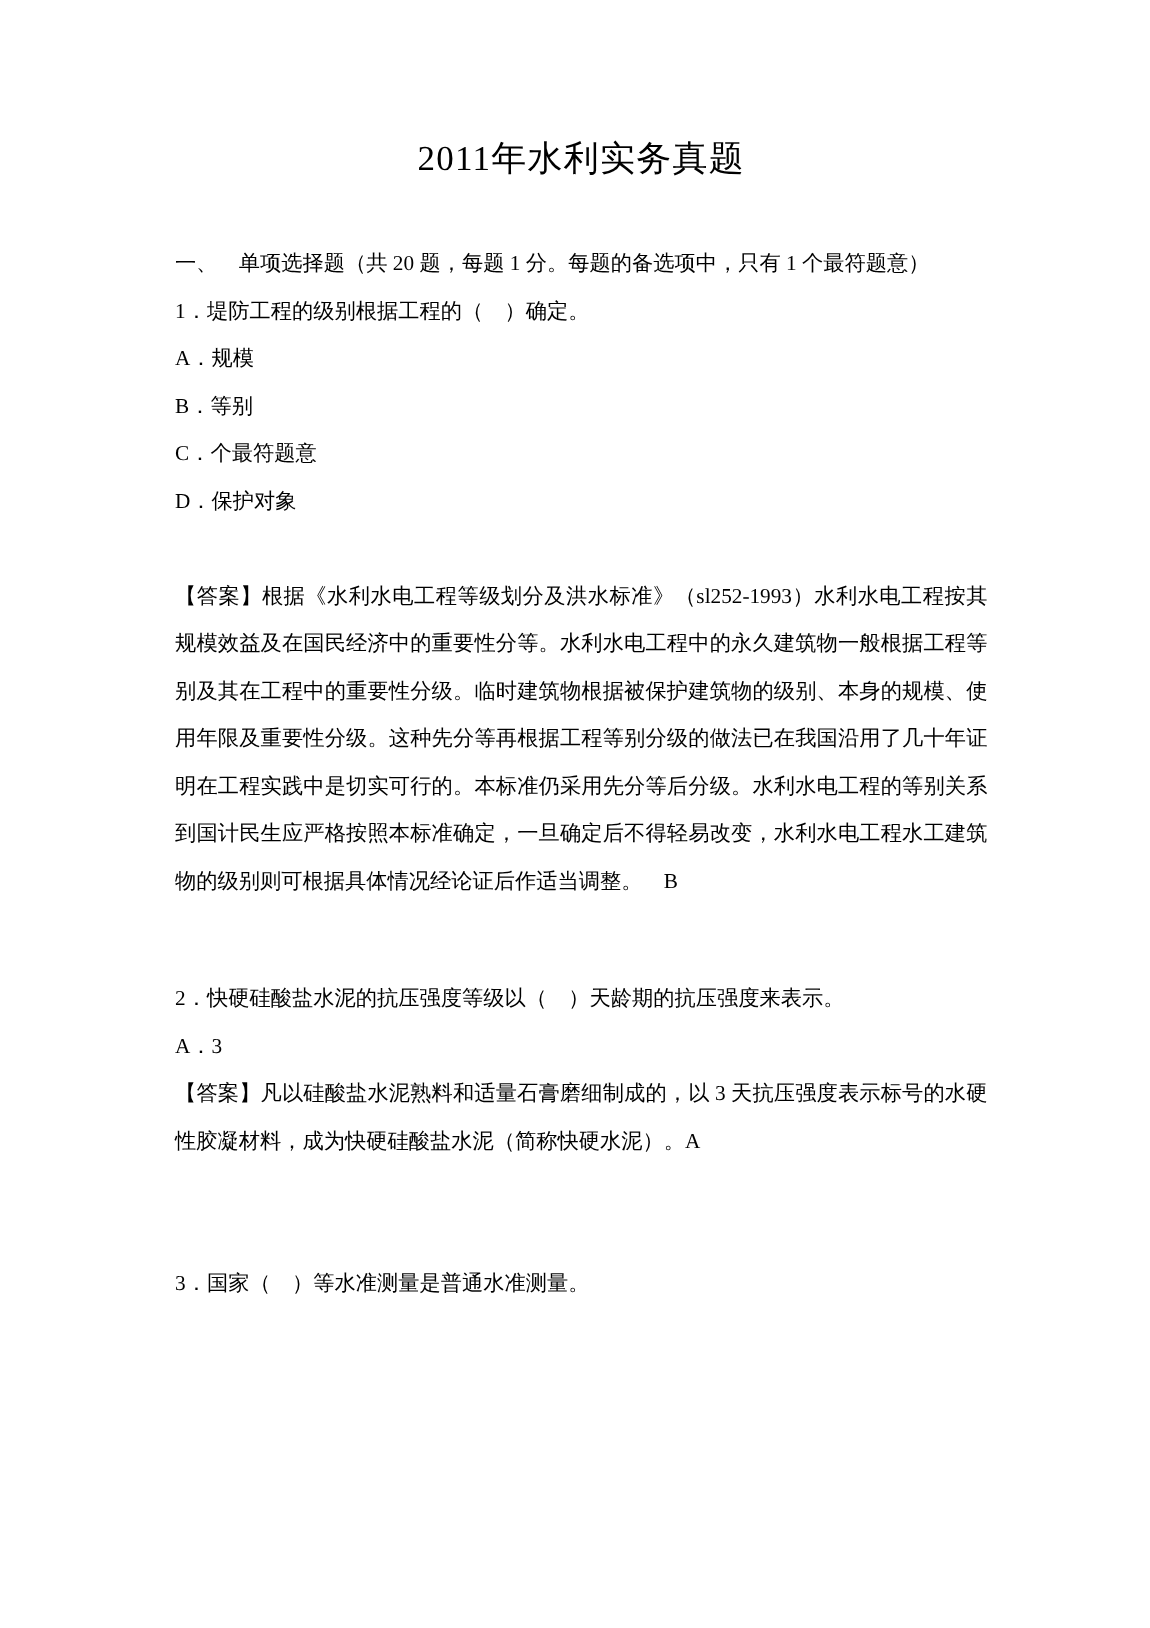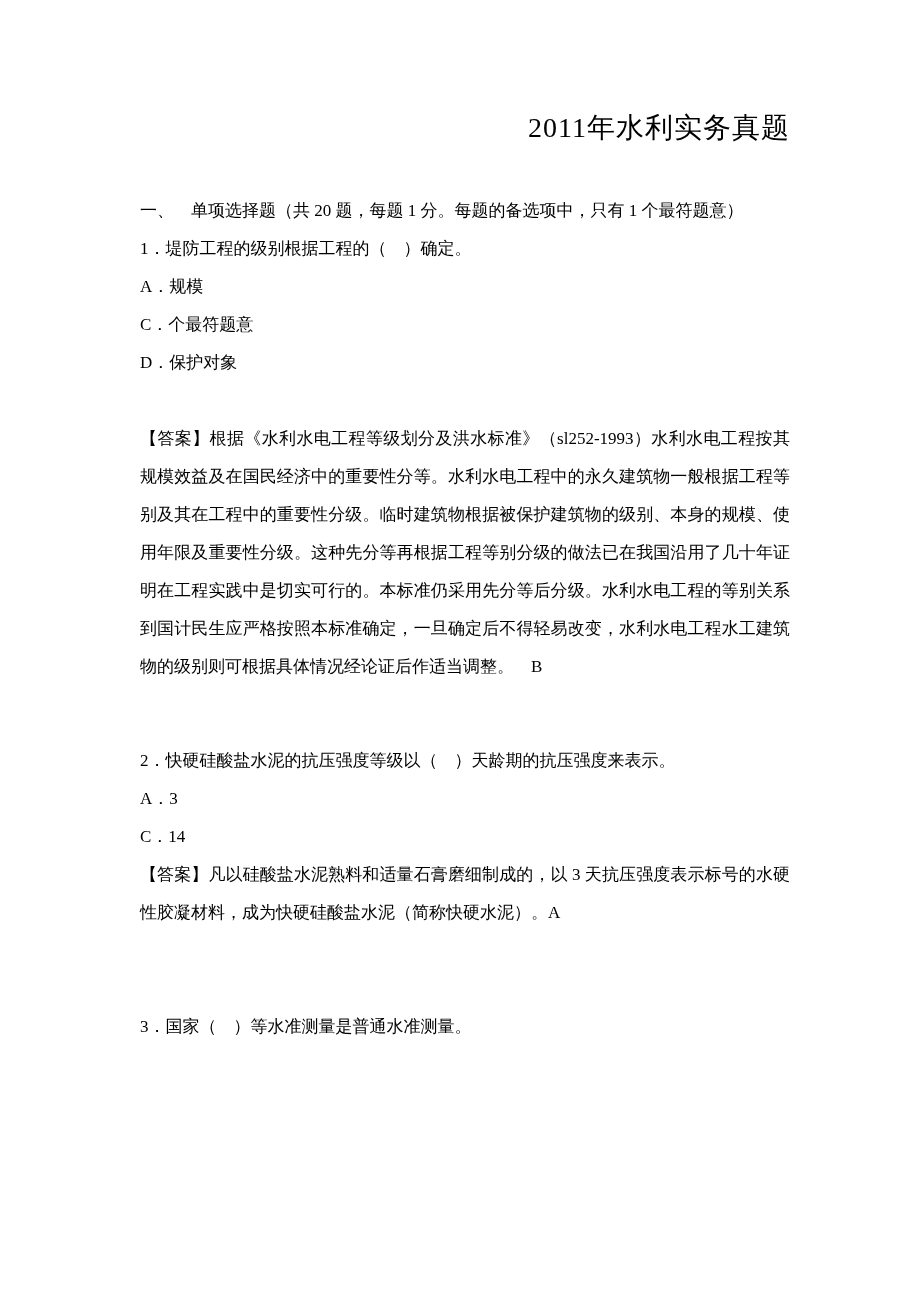--- a/index.html
+++ b/index.html
@@ -17,21 +17,21 @@
     color: #000000;
     font-family: "Liberation Serif", "DejaVu Serif", serif;
     font-size: 17px;
     padding: 110px 130px 0 140px;
     overflow: hidden;
   }
   .doc-title {
     font-size: 28px;
     font-weight: 400;
     line-height: 36px;
-    text-align: right;
+    text-align: center;
     margin: 0 0 46px 0;
     letter-spacing: 1px;
   }
   .line {
     margin: 0;
     line-height: 38px;
     white-space: nowrap;
   }
   .para {
     margin: 0;
@@ -47,32 +47,32 @@
 
 <div class="page">
 
   <h1 class="doc-title">2011年水利实务真题</h1>
 
   <p class="line">一、　单项选择题（共 20 题，每题 1 分。每题的备选项中，只有 1 个最符题意）</p>
 
   <div>
     <p class="line">1．堤防工程的级别根据工程的（　）确定。</p>
     <p class="line">A．规模</p>
+    <p class="line">B．等别</p>
     <p class="line">C．个最符题意</p>
     <p class="line">D．保护对象</p>
     <div class="spacer-sm"></div>
     <p class="para">【答案】根据《水利水电工程等级划分及洪水标准》（sl252-1993）水利水电工程按其规模效益及在国民经济中的重要性分等。水利水电工程中的永久建筑物一般根据工程等别及其在工程中的重要性分级。临时建筑物根据被保护建筑物的级别、本身的规模、使用年限及重要性分级。这种先分等再根据工程等别分级的做法已在我国沿用了几十年证明在工程实践中是切实可行的。本标准仍采用先分等后分级。水利水电工程的等别关系到国计民生应严格按照本标准确定，一旦确定后不得轻易改变，水利水电工程水工建筑物的级别则可根据具体情况经论证后作适当调整。　B</p>
   </div>
 
   <div class="spacer-md"></div>
 
   <div>
     <p class="line">2．快硬硅酸盐水泥的抗压强度等级以（　）天龄期的抗压强度来表示。</p>
     <p class="line">A．3</p>
-    <p class="line">C．14</p>
     <p class="para">【答案】凡以硅酸盐水泥熟料和适量石膏磨细制成的，以 3 天抗压强度表示标号的水硬性胶凝材料，成为快硬硅酸盐水泥（简称快硬水泥）。A</p>
   </div>
 
   <div class="spacer-lg"></div>
 
   <div>
     <p class="line">3．国家（　）等水准测量是普通水准测量。</p>
   </div>
 
 </div>

